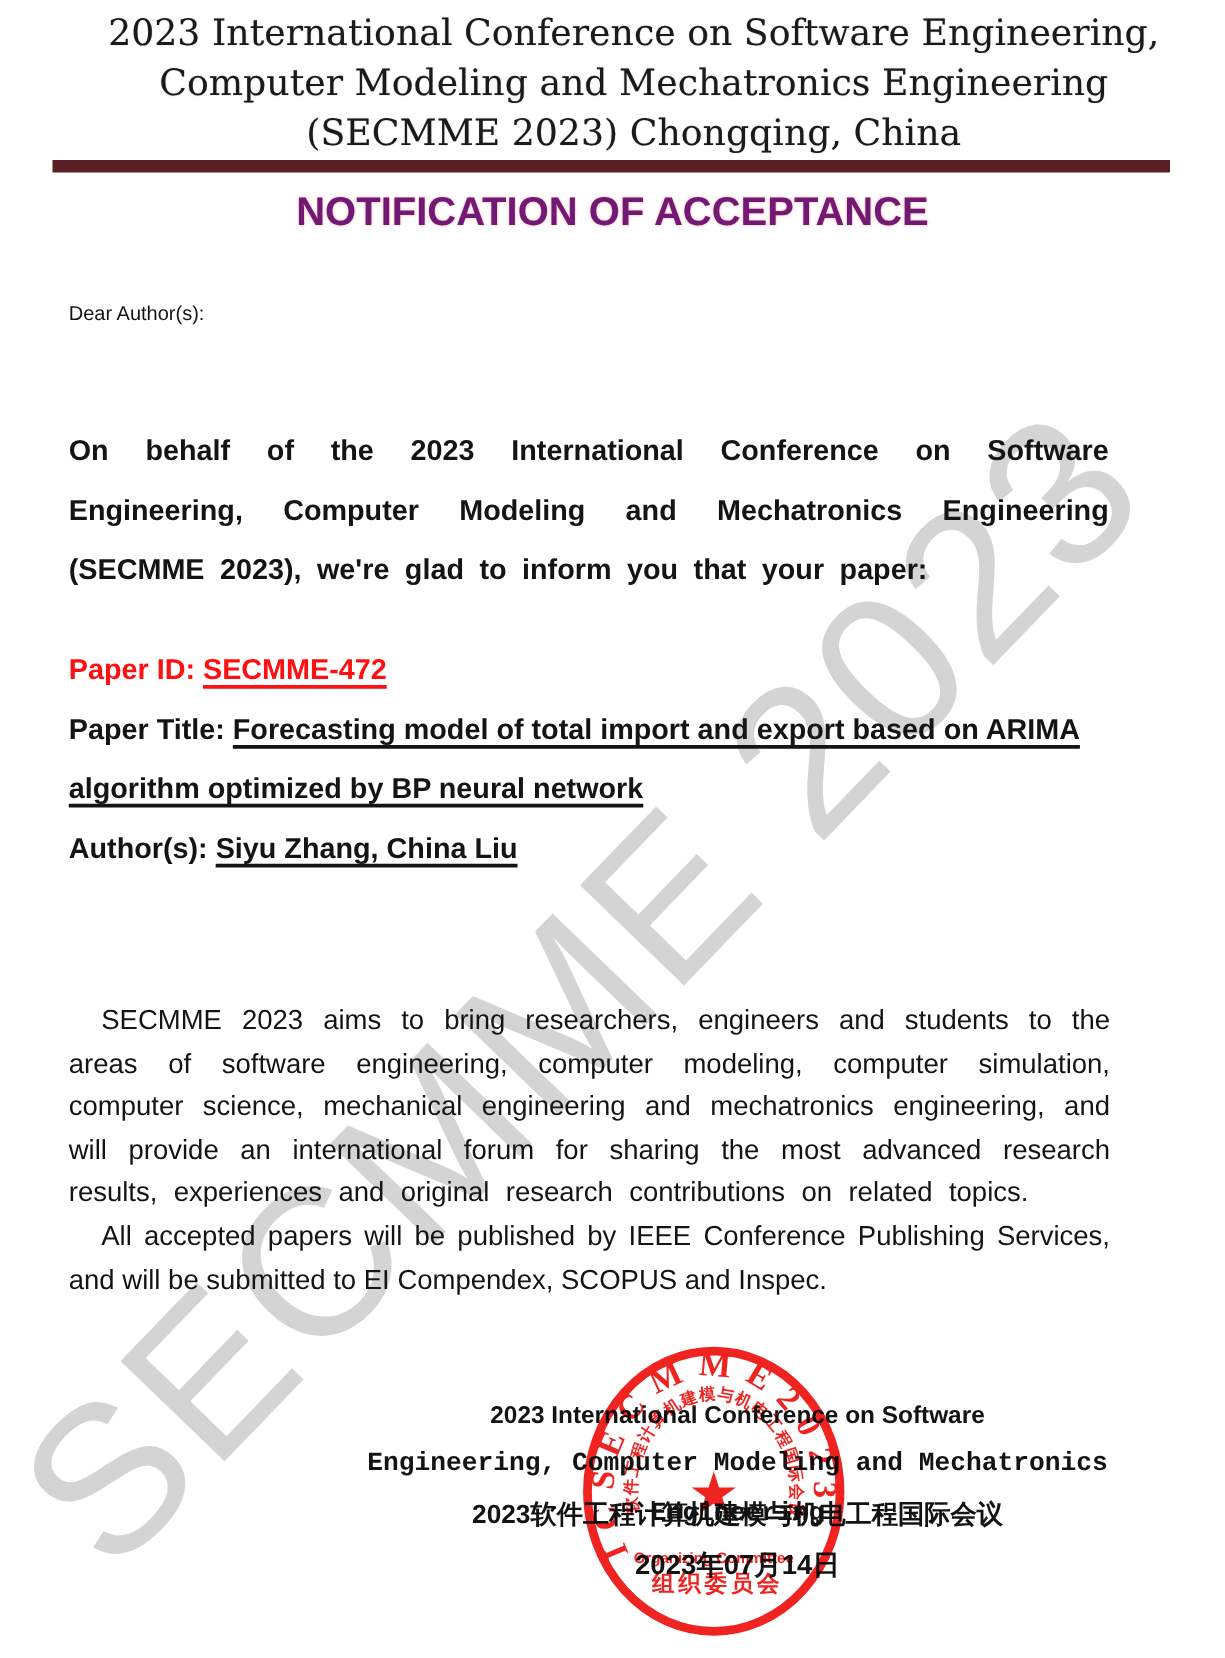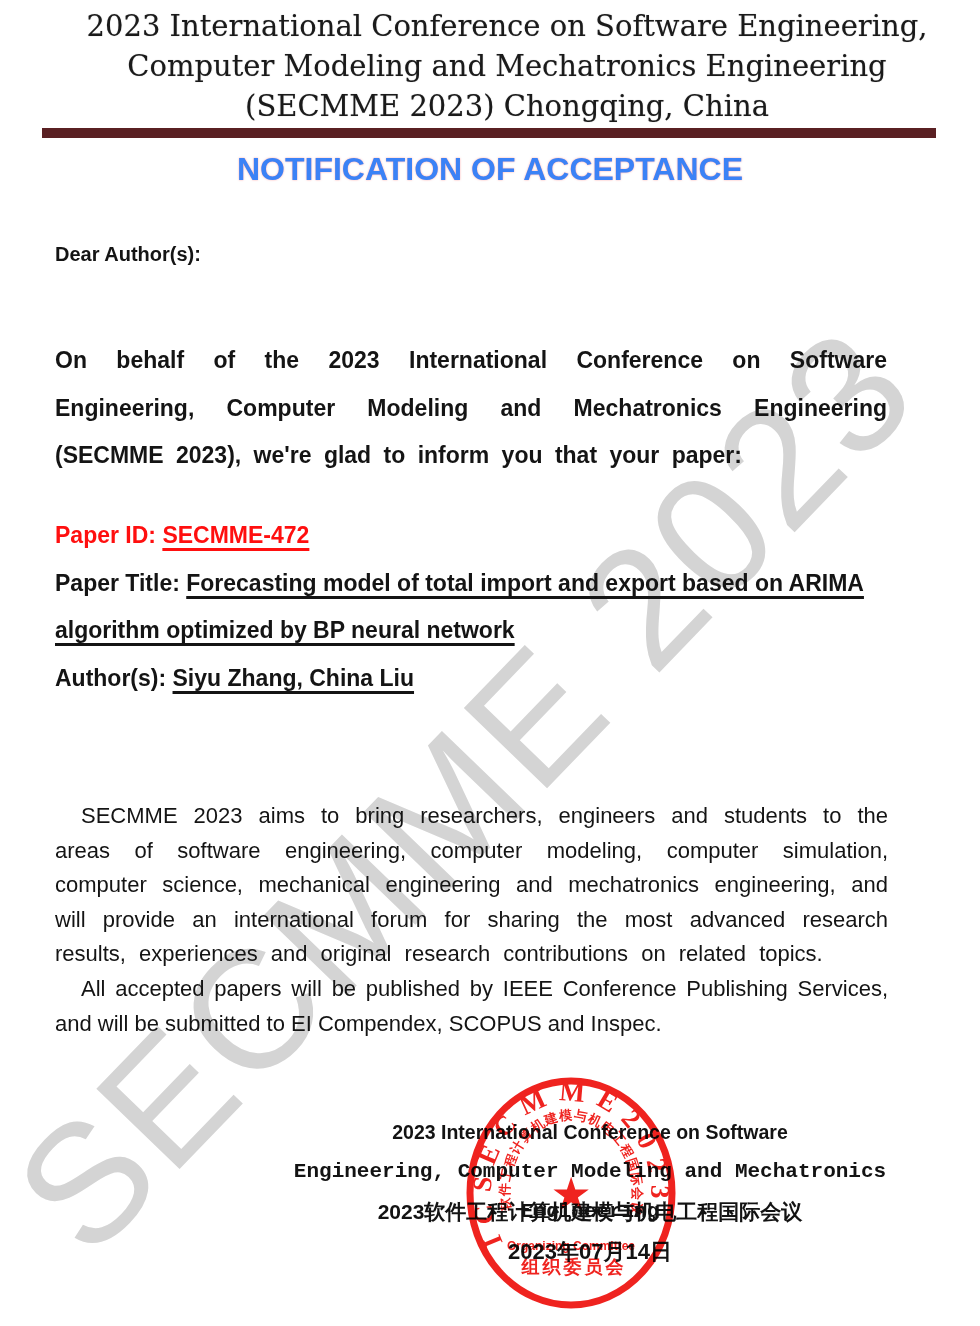--- a/index.html
+++ b/index.html
@@ -17,26 +17,26 @@
   
   .conf-title {
     position:absolute; top:6px; left:0; width:100%; text-align:center;
     font-family:"DejaVu Serif", serif; font-size:29px; line-height:40px;
     color:#1a1a1a; z-index:1; text-shadow:0 0 1px rgba(0,0,0,.35);margin-left:17px;
   }
   .rule { position:absolute; top:128px; left:42px; width:894px; height:10px;
     background:#5a2023; z-index:1; }
   .notice {
     position:absolute; top:151px; left:0; width:100%; text-align:center;
-    font-size:32px; font-weight:bold; letter-spacing:0px; color:#3b82f6;
+    font-size:32px; font-weight:bold; letter-spacing:0px; color:#701a75;
     z-index:1; text-shadow:0 0 2px rgba(255,80,80,.55);
   }
   
-  .salutation { position:absolute; top:243px; left:55px; font-size:20px;
-    font-weight:bold; z-index:1; }
+  .salutation { position:absolute; top:243px; left:55px; font-size:16px;
+    font-weight:normal; z-index:1; }
   .intro {
     position:absolute; top:337px; left:55px; width:832px; font-size:23px;
     font-weight:bold; line-height:47.5px; text-align:justify; word-spacing:6px;
     z-index:1; margin:0;
   }
   .paper-block { position:absolute; top:512px; left:55px; width:832px;
     font-size:23px; font-weight:bold; z-index:1; }
   .paper-block p { margin:0; line-height:47.5px; text-align:left; }
   .red { color:#ff0f0f;margin-top:44px; }
   .u { text-decoration:underline; text-decoration-thickness:3px; text-underline-offset:5px;text-align:center; }

